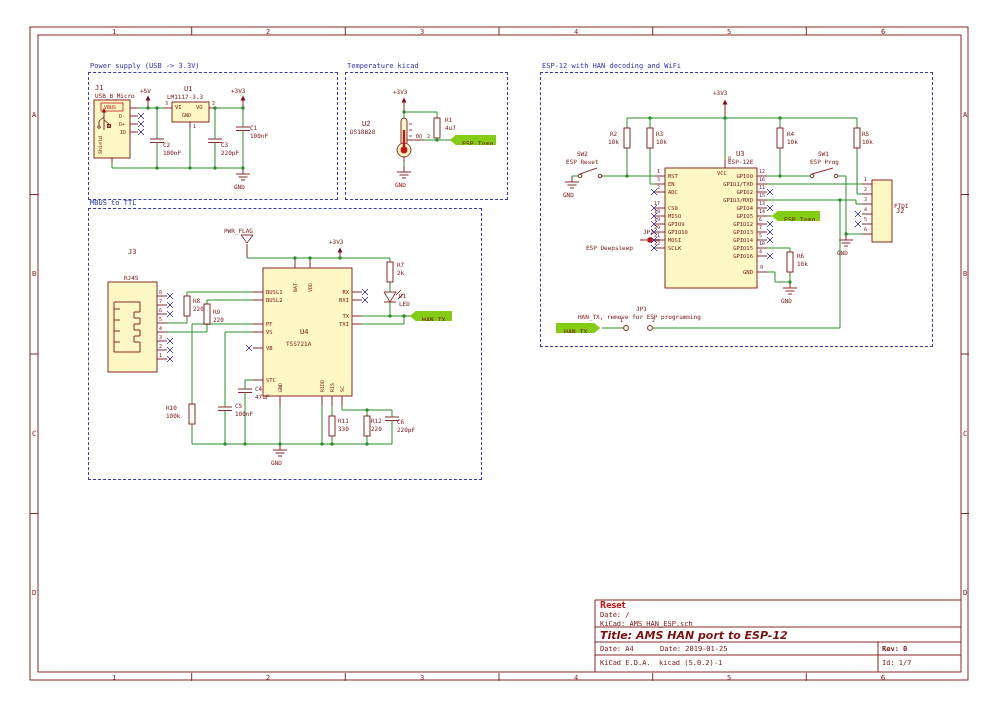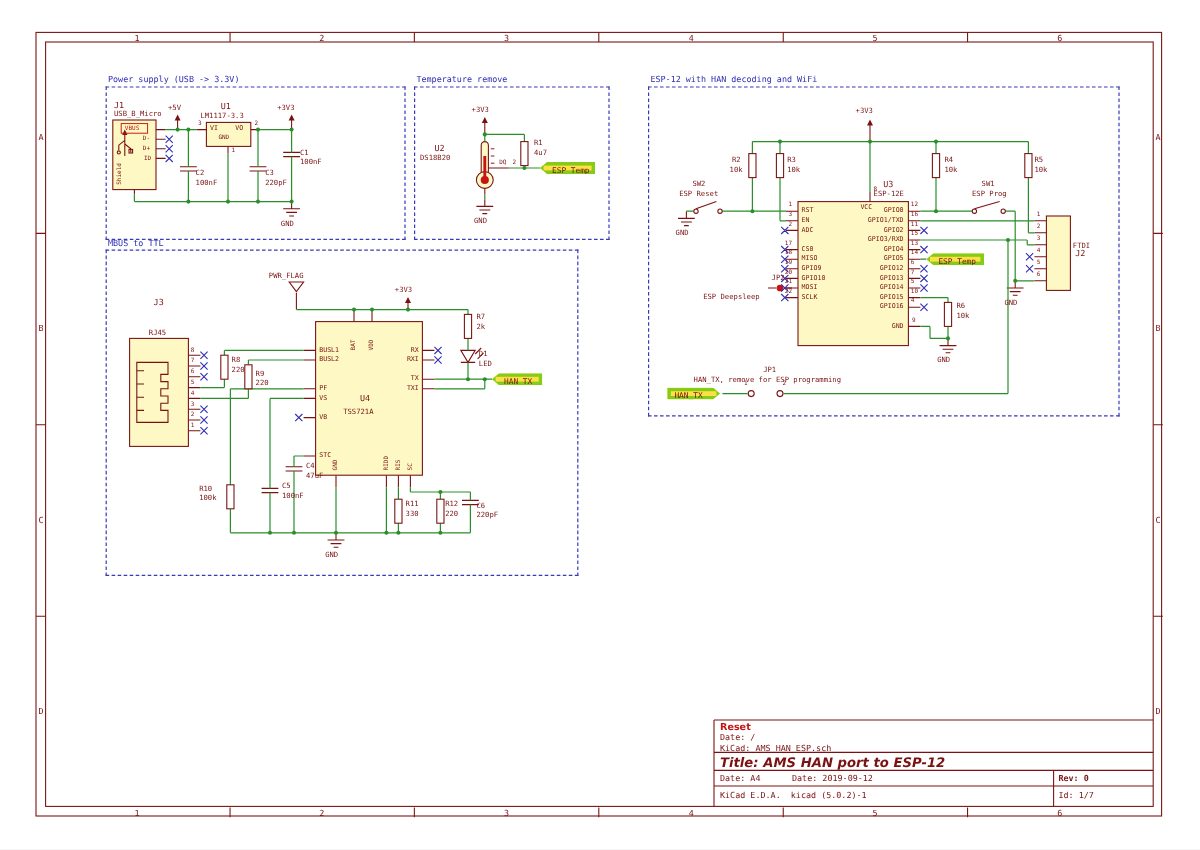--- a/index.html
+++ b/index.html
@@ -8,21 +8,21 @@
   .t{position:absolute;font-size:7px;line-height:8px;color:#7a1212;white-space:pre}
   .s6{font-size:6px;line-height:7px}
   .s55{font-size:5.5px;line-height:6px}
   .s5{font-size:5px;line-height:6px}
   .blue{color:#2d2db4}
   .red{color:#c41414}
   .b{font-weight:bold}
   .ra{text-align:right}
   .vt{position:absolute;font-size:5px;line-height:6px;color:#7a1212;white-space:pre;transform-origin:0 0;transform:rotate(-90deg)}
   .secbox{position:absolute;border:1px dashed #3a3ab8}
-  .glabel{position:absolute;height:10px;box-sizing:border-box;border:3px solid #84cc16;background:#fde047;color:#7a1212;font-size:6.5px;line-height:8px;white-space:pre;padding:0 3px 0 7px;clip-path:polygon(0 50%,6px 0,100% 0,100% 100%,6px 100%)}
+  .glabel{position:absolute;height:10px;box-sizing:border-box;border:5px solid #84cc16;background:#84cc16;color:#7a1212;font-size:6.5px;line-height:8px;white-space:pre;padding:0 3px 0 7px;clip-path:polygon(0 50%,6px 0,100% 0,100% 100%,6px 100%)}
   .glabel.pr{padding:0 7px 0 3px;clip-path:polygon(0 0,calc(100% - 6px) 0,100% 50%,calc(100% - 6px) 100%,0 100%)}
   .tb-title{position:absolute;font:italic bold 11px/13px "DejaVu Sans",sans-serif;color:#7a1212;white-space:pre}
   .tb-co{position:absolute;font:bold 8px/9px "DejaVu Sans",sans-serif;color:#c41414;white-space:pre}
 </style>
 </head>
 <body>
 
 <div class="page">
 
   <svg width="1000" height="708" viewBox="0 0 1000 708">
@@ -234,27 +234,27 @@
   <span class="t" style="left:963px;top:111px">A</span>
   <span class="t" style="left:963px;top:270px">B</span>
   <span class="t" style="left:963px;top:430px">C</span>
   <span class="t" style="left:963px;top:589px">D</span>
 
   <span class="tb-co" style="left:600px;top:601px">Reset</span>
   <span class="t" style="left:600px;top:611px">Date: /</span>
   <span class="t" style="left:600px;top:620px">KiCad: AMS_HAN_ESP.sch</span>
   <span class="tb-title" style="left:600px;top:629px">Title: AMS HAN port to ESP-12</span>
   <span class="t" style="left:600px;top:645px">Date: A4</span>
-  <span class="t" style="left:660px;top:645px">Date: 2019-09-12</span>
+  <span class="t" style="left:660px;top:645px">Date: 2019-01-25</span>
   <span class="t b" style="left:882px;top:645px">Rev: 0</span>
   <span class="t" style="left:600px;top:659px">KiCad E.D.A.  kicad (5.0.2)-1</span>
   <span class="t" style="left:882px;top:659px">Id: 1/7</span>
 
   <span class="t blue" style="left:90px;top:62px">Power supply (USB -&gt; 3.3V)</span>
-  <span class="t blue" style="left:347px;top:62px">Temperature remove</span>
+  <span class="t blue" style="left:347px;top:62px">Temperature kicad</span>
   <span class="t blue" style="left:542px;top:62px">ESP-12 with HAN decoding and WiFi</span>
   <span class="t blue" style="left:90px;top:199px">MBUS to TTL</span>
 
   <span class="t" style="left:95px;top:84px">J1</span>
   <span class="t s6" style="left:95px;top:92px">USB_B_Micro</span>
   <span class="t s5 red" style="left:104px;top:104px">VBUS</span>
   <span class="t s5" style="left:119px;top:113px">D-</span>
   <span class="t s5" style="left:119px;top:121px">D+</span>
   <span class="t s5" style="left:120px;top:129px">ID</span>
   <span class="vt" style="left:97px;top:154px">Shield</span>

